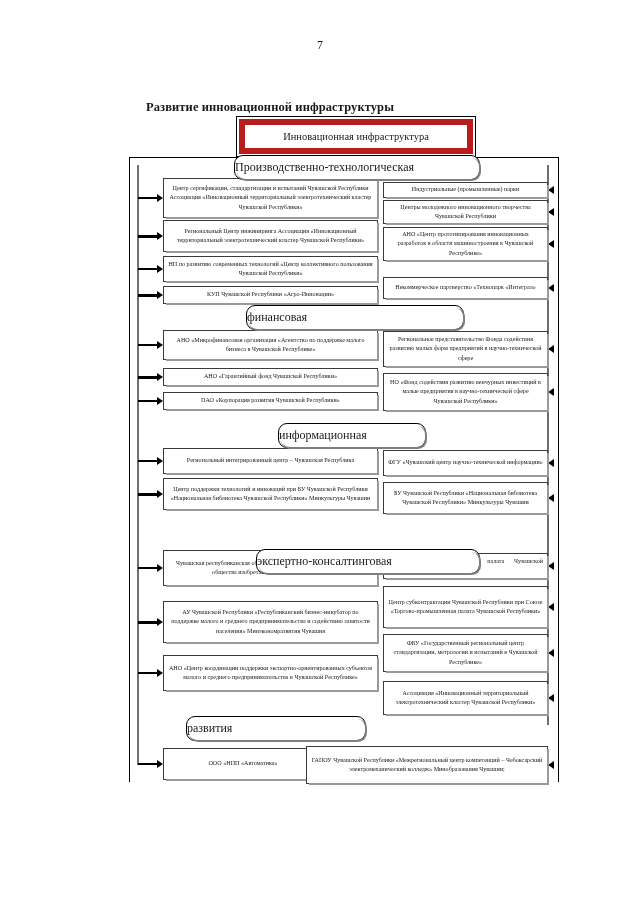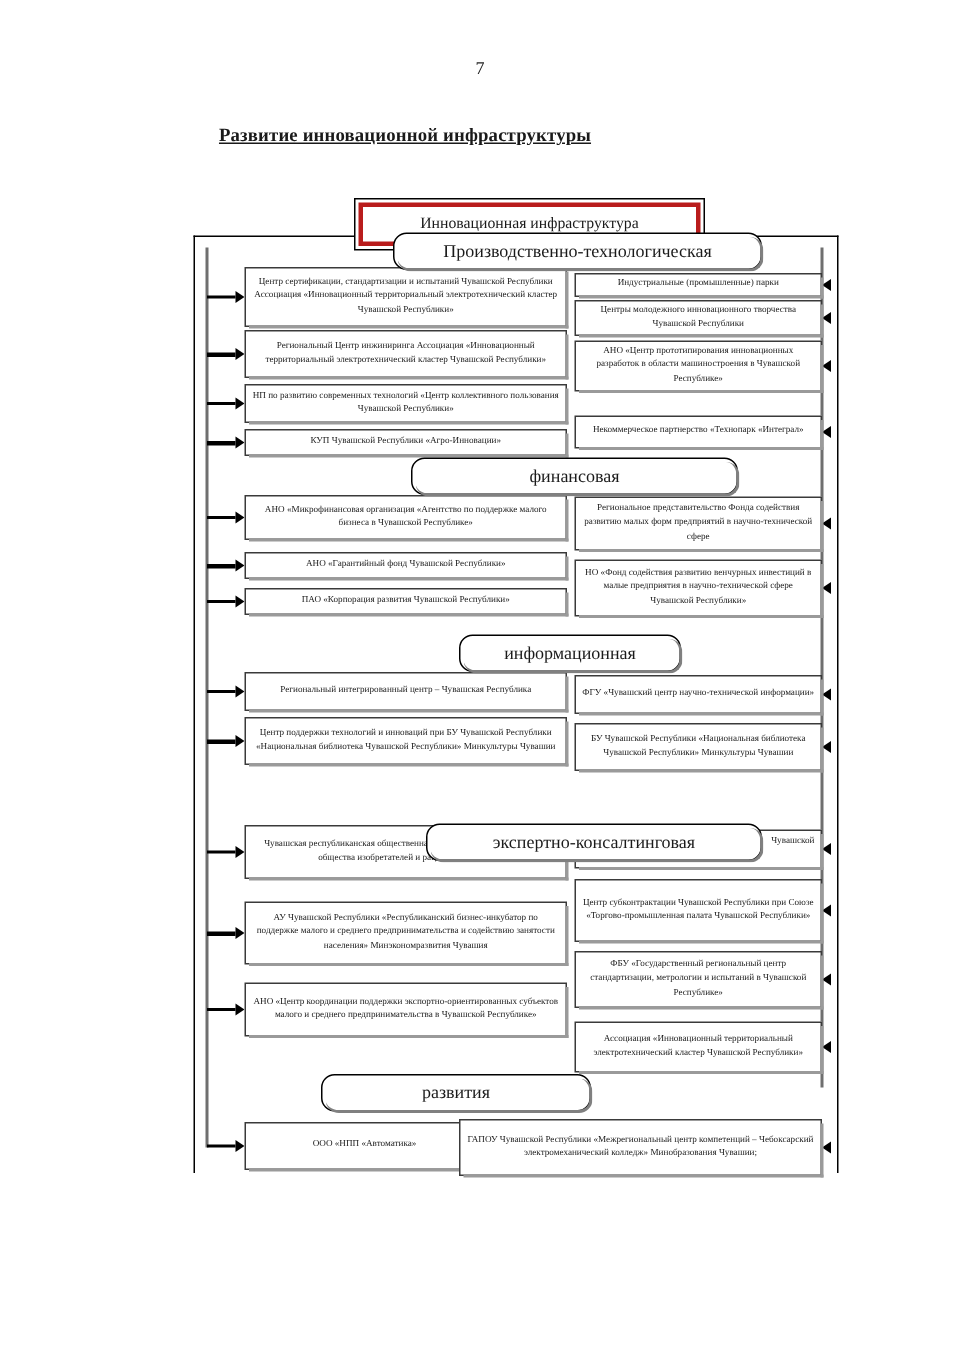--- a/index.html
+++ b/index.html
@@ -6,50 +6,50 @@
   body{
     width:640px;height:905px;background:#fff;
     font-family:"Liberation Serif", serif;
     color:#1a1a1a;position:relative;overflow:hidden;
   }
   .page-number{
     position:absolute;top:38px;left:0;width:640px;text-align:center;
     font-size:12px;
   }
   .doc-title{
-    position:absolute;top:83px;left:0;width:540px;text-align:center;
-    font-size:12.5px;font-weight:bold;letter-spacing:.1px;text-decoration:underline;
+    position:absolute;top:100px;left:0;width:540px;text-align:center;
+    font-size:12.5px;font-weight:bold;letter-spacing:.1px;
   }
 
   
   .root-box{
     position:absolute;left:239px;top:119px;width:222px;height:23px;
-    border:3px solid #b91c1c;box-shadow:0 0 0 2px #fff, 0 0 0 3px #000;
+    border:6px solid #b91c1c;box-shadow:0 0 0 2px #fff, 0 0 0 3px #000;
     background:#fff;display:flex;align-items:center;justify-content:center;
-    font-size:10.5px;z-index:6;margin-top:16px;
+    font-size:10.5px;z-index:6;
   }
   .root-stem{
     position:absolute;left:349px;top:142px;width:1px;height:15px;background:#000;z-index:5;
   }
 
   
   .frame{
     position:absolute;left:129px;top:157px;width:430px;height:625px;
     border-left:1.4px solid #000;border-right:1.4px solid #000;
     border-top:1.4px solid #000;
     box-sizing:border-box;z-index:1;
   }
   .rail-l{position:absolute;left:137px;top:165px;width:2.2px;height:600px;background:#6f6f6f;z-index:1;}
   .rail-r{position:absolute;left:547px;top:165px;width:2.2px;height:560px;background:#6f6f6f;z-index:1;}
 
   
   .tab{
     position:absolute;height:25px;border:1.2px solid #000;border-radius:9px;
-    background:#fff;display:flex;align-items:center;justify-content:center;
-    font-size:12px;z-index:7;box-sizing:border-box;margin-left:28px;
+    background:#fff;display:flex;align-items:center;
+    font-size:12px;z-index:7;box-sizing:border-box;
   }
   .tab .shadow{
     position:absolute;left:2px;top:2px;right:-2px;bottom:-2px;border-radius:9px;
     border-right:2px solid #808080;border-bottom:2px solid #808080;
     z-index:-1;
   }
 
   
   .box{
     position:absolute;border:1px solid #3a3a3a;background:#fff;

